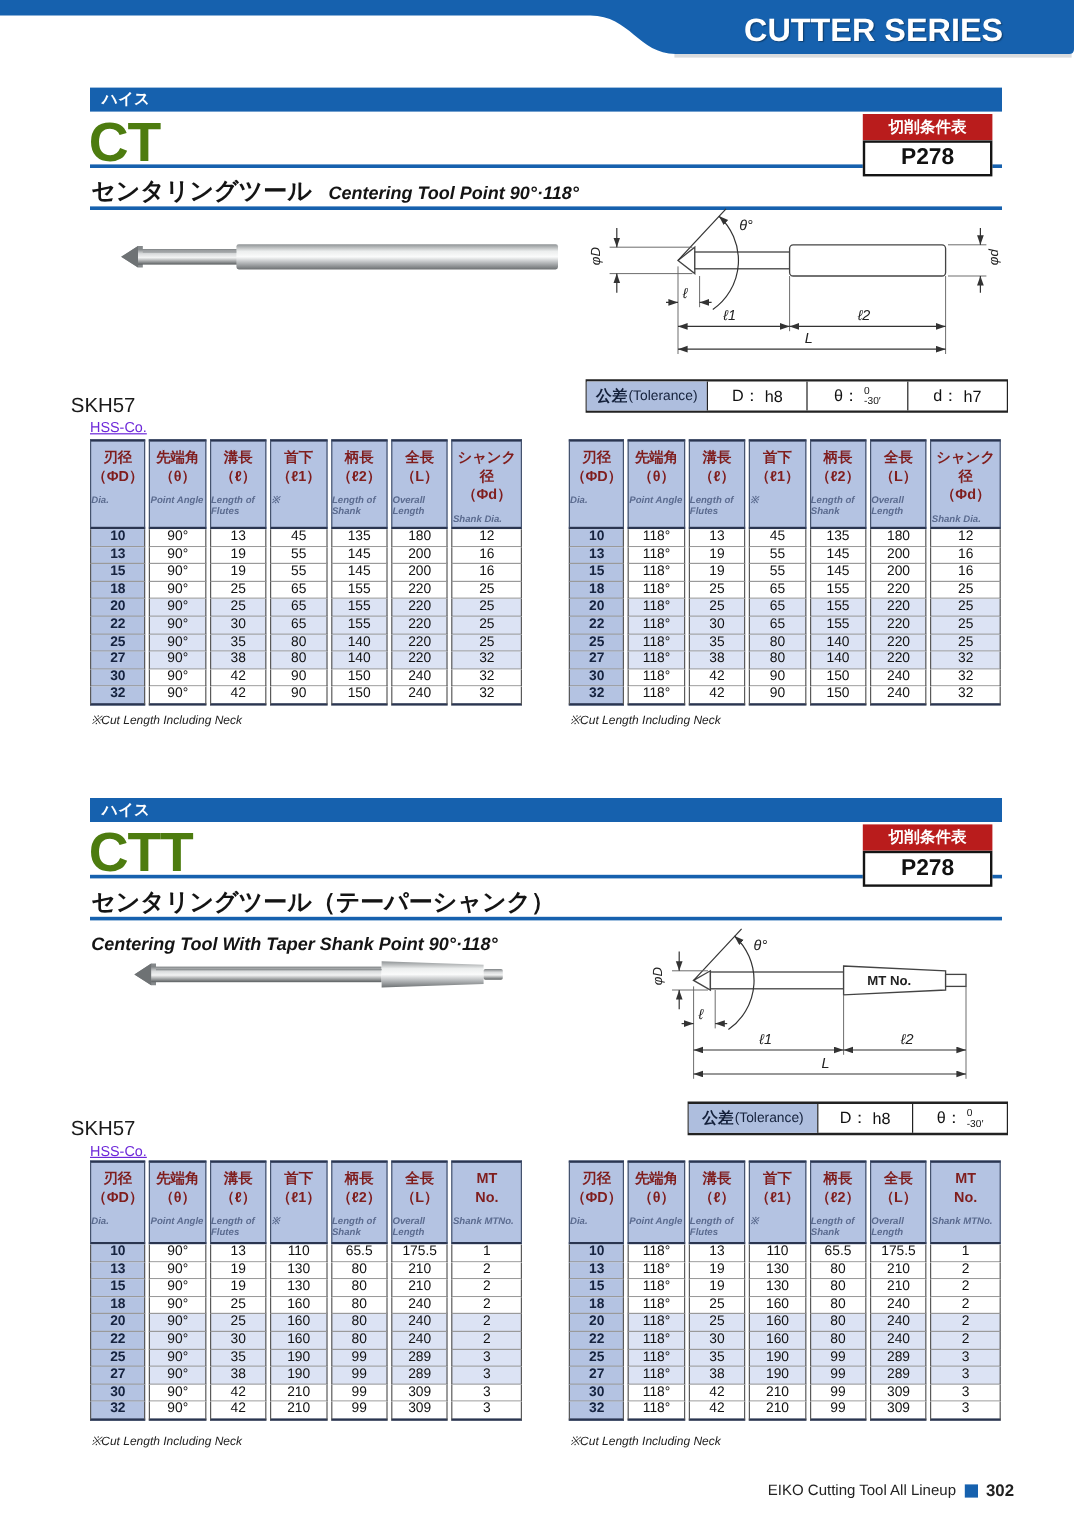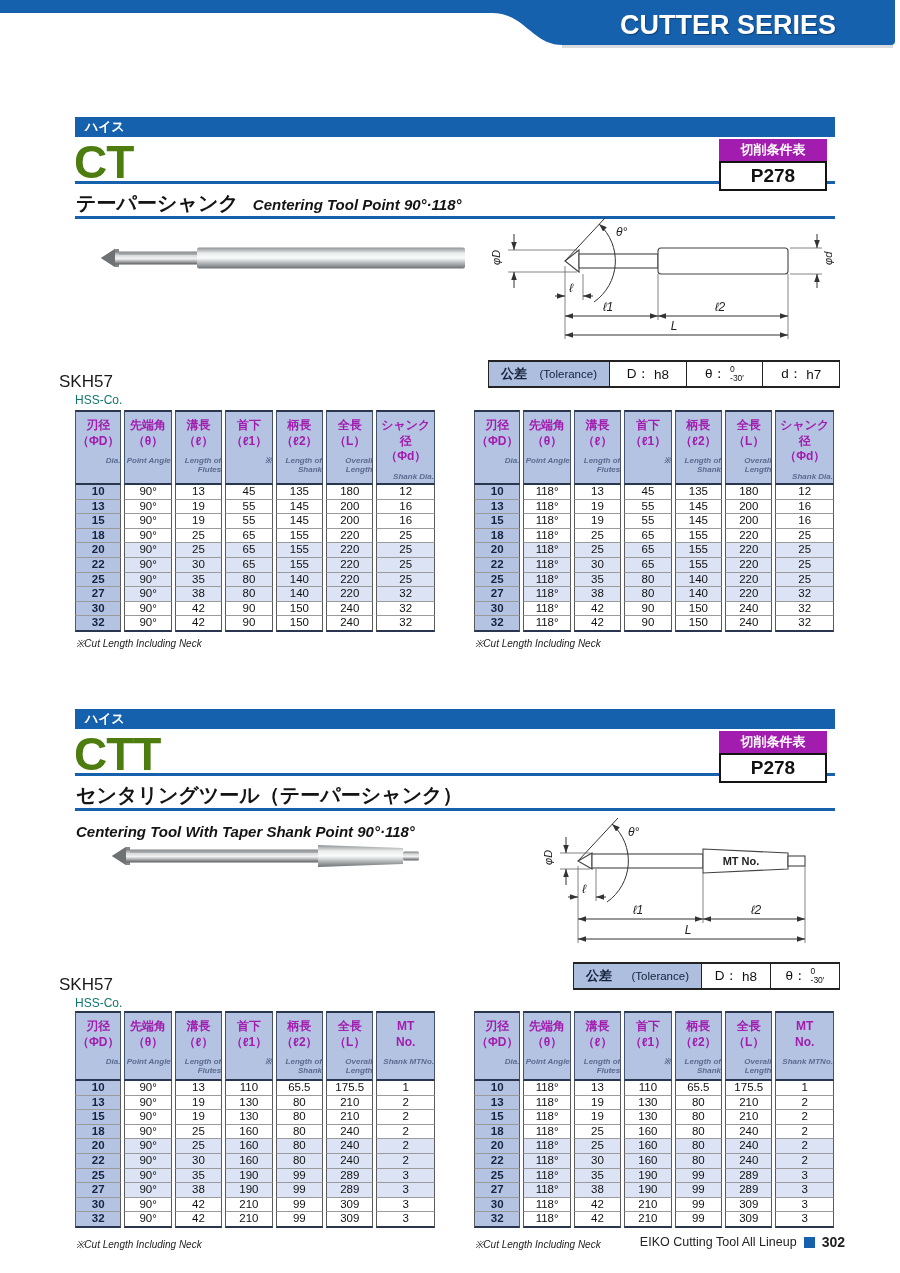--- a/index.html
+++ b/index.html
@@ -1,63 +1,63 @@
 <!DOCTYPE html>
 <html><head>
 <meta charset="utf-8">
 <style>
   html,body{margin:0;padding:0;background:#fff;}
   .page{position:relative;width:900px;height:1273px;background:#fff;overflow:hidden;
         font-family:"Liberation Sans",sans-serif;color:#222;}
   .abs{position:absolute;}
-  .section{position:absolute;left:0;width:900px;margin-top:44px;}
+  .section{position:absolute;left:0;width:900px;}
 
   
   .banner-svg{position:absolute;top:0;left:0;}
 
   
   .jbar{position:absolute;left:75px;width:760px;height:20px;background:#1661AE;color:#fff;
         font-size:13px;font-weight:bold;line-height:20px;padding-left:10px;box-sizing:border-box;}
   .code{position:absolute;left:74px;font-size:46px;font-weight:bold;letter-spacing:-1px;
         color:#4d7c0f;line-height:1;}
   .hr-blue{position:absolute;left:75px;width:760px;height:3px;background:#1661AE;}
 
   .refbox{position:absolute;left:719px;width:108px;text-align:center;z-index:3;}
-  .refbox .rhead{background:#a21caf;color:#fff;font-size:13px;font-weight:bold;line-height:22px;}
+  .refbox .rhead{background:#b91c1c;color:#fff;font-size:13px;font-weight:bold;line-height:22px;}
   .refbox .rbody{background:#fff;border:2px solid #141414;font-size:19px;font-weight:bold;
                  line-height:26px;color:#111;}
 
   .subtitle{position:absolute;left:76px;display:flex;align-items:baseline;gap:14px;white-space:nowrap;}
   .subtitle .jp{font-size:20px;font-weight:bold;color:#141414;}
   .subtitle .en{font-size:15px;font-style:italic;font-weight:bold;color:#141414;}
 
   .mat1{position:absolute;left:59px;font-size:17px;color:#1a1a1a;}
-  .mat2{position:absolute;left:75px;font-size:12px;color:#0f766e;}
+  .mat2{position:absolute;left:75px;font-size:12px;color:#6d28d9;text-decoration:underline;}
 
   
   .tol{position:absolute;display:flex;align-items:stretch;height:24px;
        border-top:2.5px solid #222;border-bottom:2.5px solid #222;
        border-left:1.5px solid #222;border-right:1.5px solid #222;background:#fff;}
-  .tol .tlab{background:#aebede;display:flex;align-items:center;justify-content:space-between;
-       gap:1px;padding:0 12px;white-space:nowrap;}
+  .tol .tlab{background:#aebede;display:flex;align-items:center;justify-content:center;
+       gap:1px;padding:0 2px;white-space:nowrap;}
   .tol .tlab .lj{font-size:13px;font-weight:bold;color:#14203a;}
   .tol .tlab .le{font-size:11.5px;color:#14203a;}
   .tol .tcell{flex:1;border-left:1.5px solid #222;display:flex;align-items:center;
        justify-content:center;font-size:13.5px;color:#111;gap:4px;}
   .tol .tn{font-weight:normal;}
   .tol .tv{}
   .tol .stack{display:inline-flex;flex-direction:column;font-size:8.5px;line-height:1.1;text-align:left;}
 
   
   table.spec{position:absolute;border-collapse:separate;border-spacing:3px 0;table-layout:fixed;width:366px;}
   table.spec th{background:#b4c3e2;border-left:1px solid #45536e;border-right:1px solid #45536e;
       border-top:2px solid #2a3550;border-bottom:2.5px solid #2a3550;
       height:70px;box-sizing:border-box;vertical-align:top;padding:6px 0 2px;}
-  table.spec th .hjp{font-size:12px;font-weight:bold;color:#a21caf;line-height:1.3;text-align:center;}
-  table.spec th .hen{font-size:8px;font-style:italic;color:#5b6b8f;margin-top:7px;line-height:1.15;text-align:right;}
+  table.spec th .hjp{font-size:12px;font-weight:bold;color:#7f1d1d;line-height:1.3;text-align:center;}
+  table.spec th .hen{font-size:8px;font-style:italic;color:#5b6b8f;margin-top:7px;line-height:1.15;text-align:left;}
   table.spec td{border-left:1px solid #5a5a5a;border-right:1px solid #5a5a5a;border-bottom:1px solid #9a9a9a;
       font-size:11.5px;text-align:center;height:13.6px;line-height:13.6px;padding:0;color:#111;background:#fff;}
   table.spec tr:last-child td{border-bottom:2.5px solid #2a3550;}
   table.spec td.dia{background:#b4c3e2;font-weight:bold;color:#16233f;}
   table.spec tr.shade td:not(.dia){background:#dce3f4;}
 
   .footnote{position:absolute;font-size:10px;color:#222;font-style:italic;}
 
   .footer{position:absolute;top:1234px;right:55px;display:flex;align-items:center;gap:7px;}
   .footer .ftext{font-size:12.5px;color:#222;}
@@ -87,21 +87,21 @@
     <div class="jbar" style="top:0;">
       <span>ハイス</span>
     </div>
     <div class="code" style="top:22px;">CT</div>
     <div class="hr-blue" style="top:64px;"></div>
     <div class="refbox" style="top:22px;">
       <div class="rhead">切削条件表</div>
       <div class="rbody">P278</div>
     </div>
     <div class="subtitle" style="top:73px;">
-      <span class="jp">テーパーシャンク</span>
+      <span class="jp">センタリングツール</span>
       <span class="en">Centering Tool Point 90°·118°</span>
     </div>
     <div class="hr-blue" style="top:99px;"></div>
 
     <svg class="abs" style="left:85px;top:113px;" width="390" height="58" viewBox="0 0 390 58">
       <defs>
         <linearGradient id="ctm1" x1="0" y1="0" x2="0" y2="1">
           <stop offset="0" stop-color="#8e9294"></stop>
             <stop offset="0.28" stop-color="#eceeee"></stop>
           <stop offset="0.5" stop-color="#fafbfb"></stop>

